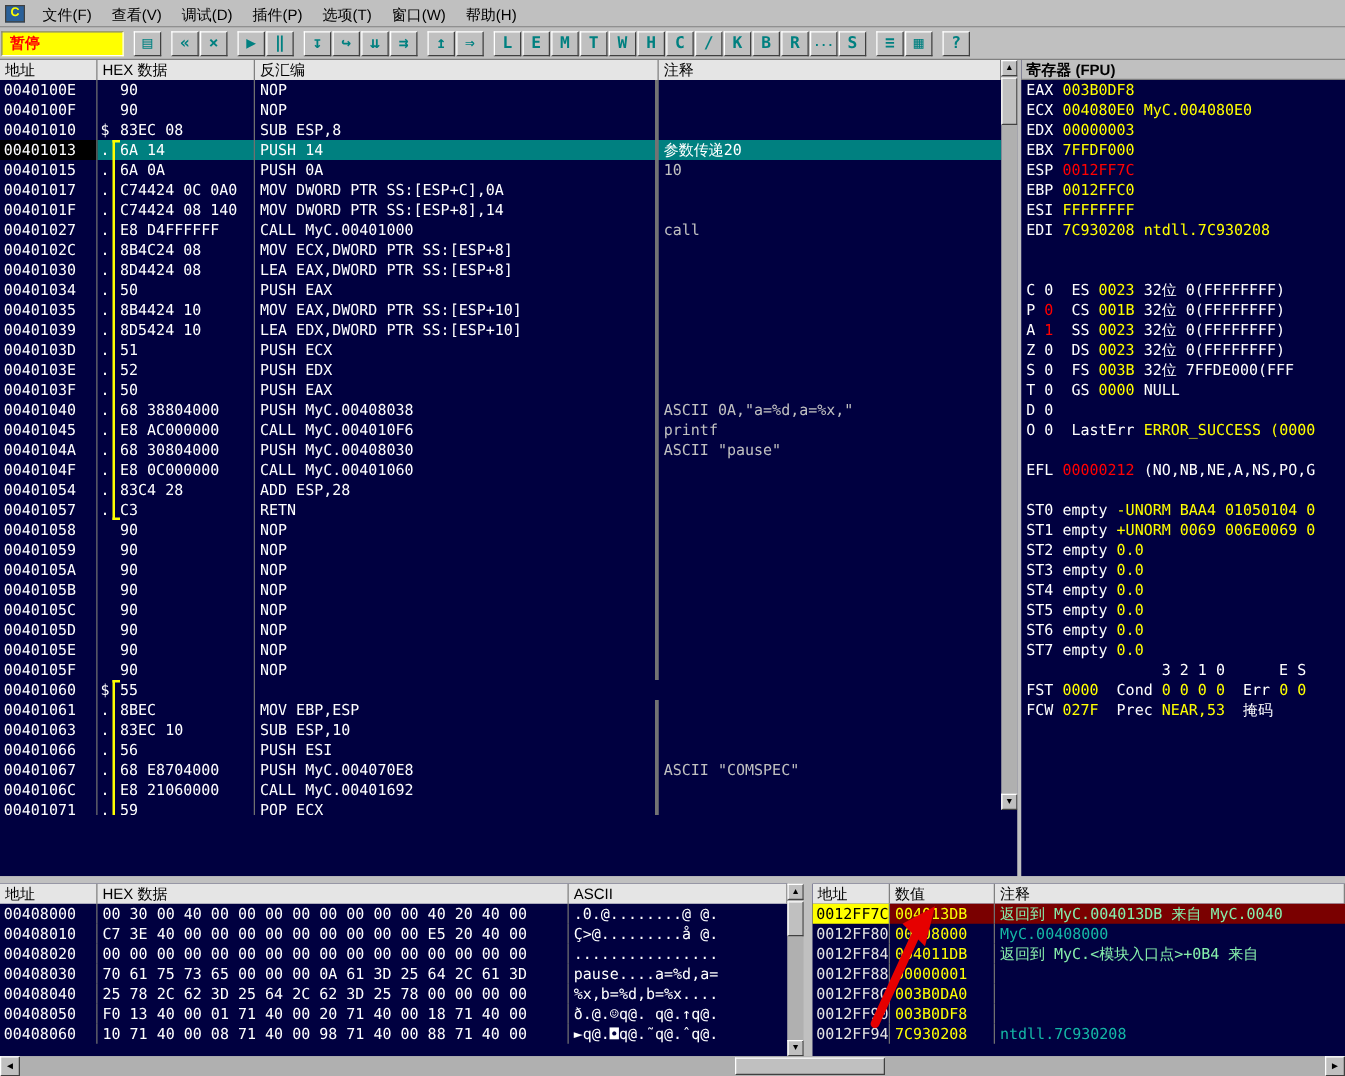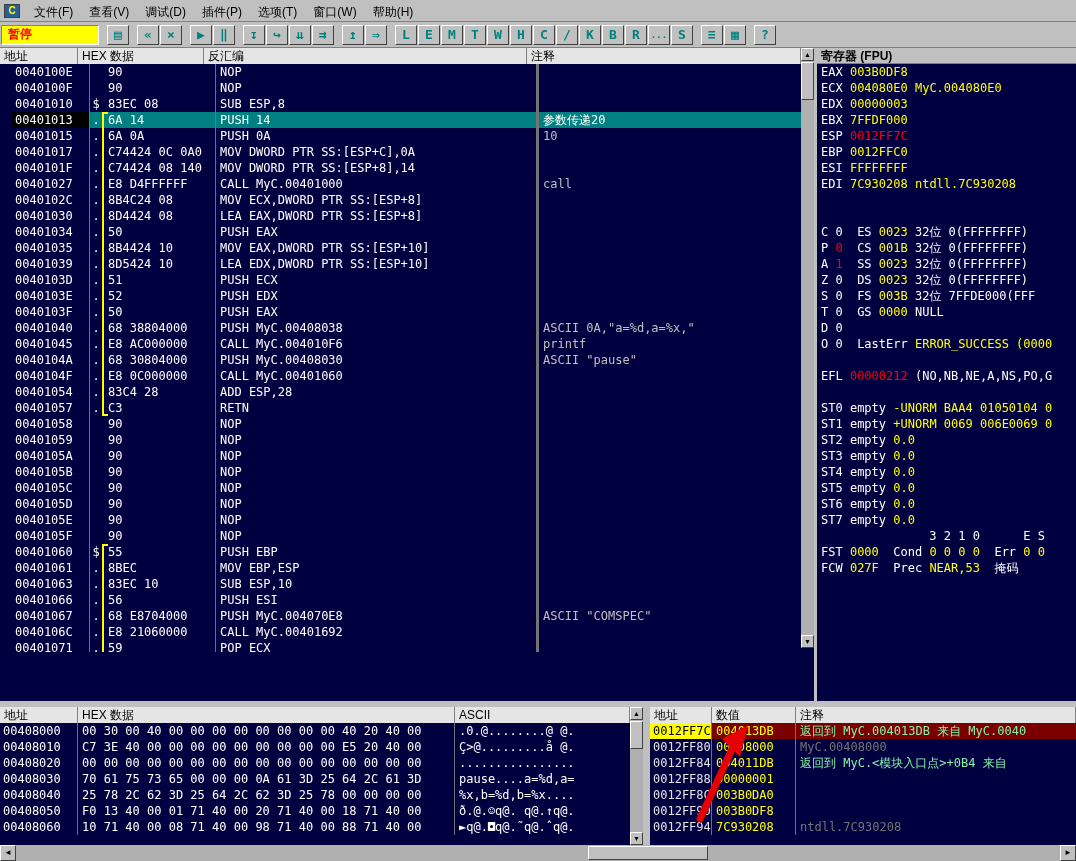--- a/index.html
+++ b/index.html
@@ -21,21 +21,21 @@
   .tbtn .sm{font-size:9px}
 
   
   .panel{position:absolute;background:#000040;overflow:hidden;font-family:"DejaVu Sans Mono",monospace;font-size:12px;line-height:16px;color:#fff}
   .colhead{display:flex;height:16px;background:#e5e5e5;color:#000;font-family:"Liberation Sans",sans-serif;font-size:12px;line-height:16px}
   .colhead>div{padding-left:4px;border-right:1px solid #808080;overflow:hidden;white-space:nowrap}
 
   
   .disasm{left:0;top:48px;width:814px;height:653px}
   .disasm .colhead{width:801px}
-  .drows{position:absolute;left:12px;top:16px;width:801px;height:588px;overflow:hidden}
+  .drows{position:absolute;left:0;top:16px;width:801px;height:588px;overflow:hidden}
   .drow{display:flex;height:16px;white-space:pre}
   .drow.sel{background:#008080}
   .ca{flex:0 0 78px;padding-left:3px;border-right:1px solid #707070;overflow:hidden}
   .ca.eipa{background:#000000;color:#ffffff}
   .ch{flex:0 0 126px;border-right:1px solid #707070;display:flex;overflow:hidden}
   .mk{flex:0 0 12px;text-align:center;color:#ffffff}
   .brk{flex:0 0 6px;height:16px}
   .brk.b{border-left:2px solid #ffff00}
   .brk.bs{border-top:2px solid #ffff00}
   .brk.be{border-bottom:2px solid #ffff00}
@@ -56,21 +56,21 @@
   .ma{flex:0 0 78px;padding-left:3px;border-right:1px solid #707070;overflow:hidden}
   .mb{flex:0 0 377px;padding-left:4px;border-right:1px solid #707070;overflow:hidden}
   .mc{flex:1;padding-left:4px;overflow:hidden}
 
   
   .stack{left:650px;top:707px;width:426px;height:138px}
   .srow{display:flex;height:16px;white-space:pre}
   .sa{flex:0 0 62px;padding-left:3px;border-right:1px solid #707070;color:#e5e5e5;overflow:hidden}
   .sv{flex:0 0 84px;padding-left:4px;border-right:1px solid #707070;color:#ffff00;overflow:hidden}
   .sc{flex:1;padding-left:4px;color:#ffffff;overflow:hidden}
-  .sc.red{color:#86efac}.sc.yellow{color:#737373}
+  .sc.red{color:#86efac}.sc.yellow{color:#14b8a6}
   .ssel .sa{background:#ffff00;color:#000000}
   .ssel .sv,.ssel .sc{background:#7a0000}
   .arrow{position:absolute;left:0;top:0;pointer-events:none}
 
   
   .split{position:absolute;background:#c0c0c0}
 
   
   .sb{position:absolute;background:#b0b0b0}
   .sbtn{position:absolute;width:13px;height:13px;background:#c0c0c0;border:1px solid;border-color:#ffffff #404040 #404040 #ffffff;font-size:7px;line-height:11px;text-align:center;color:#000}
@@ -229,21 +229,21 @@
       <div class="drow"><div class="ca">00401054</div><div class="ch"><span class="mk">.</span><span class="brk b bm"></span><span class="bys">83C4 28</span></div><div class="ci">ADD ESP,28</div><div class="cc"></div></div>
       <div class="drow"><div class="ca">00401057</div><div class="ch"><span class="mk">.</span><span class="brk b be"></span><span class="bys">C3</span></div><div class="ci">RETN</div><div class="cc"></div></div>
       <div class="drow"><div class="ca">00401058</div><div class="ch"><span class="mk"></span><span class="brk"></span><span class="bys">90</span></div><div class="ci">NOP</div><div class="cc"></div></div>
       <div class="drow"><div class="ca">00401059</div><div class="ch"><span class="mk"></span><span class="brk"></span><span class="bys">90</span></div><div class="ci">NOP</div><div class="cc"></div></div>
       <div class="drow"><div class="ca">0040105A</div><div class="ch"><span class="mk"></span><span class="brk"></span><span class="bys">90</span></div><div class="ci">NOP</div><div class="cc"></div></div>
       <div class="drow"><div class="ca">0040105B</div><div class="ch"><span class="mk"></span><span class="brk"></span><span class="bys">90</span></div><div class="ci">NOP</div><div class="cc"></div></div>
       <div class="drow"><div class="ca">0040105C</div><div class="ch"><span class="mk"></span><span class="brk"></span><span class="bys">90</span></div><div class="ci">NOP</div><div class="cc"></div></div>
       <div class="drow"><div class="ca">0040105D</div><div class="ch"><span class="mk"></span><span class="brk"></span><span class="bys">90</span></div><div class="ci">NOP</div><div class="cc"></div></div>
       <div class="drow"><div class="ca">0040105E</div><div class="ch"><span class="mk"></span><span class="brk"></span><span class="bys">90</span></div><div class="ci">NOP</div><div class="cc"></div></div>
       <div class="drow"><div class="ca">0040105F</div><div class="ch"><span class="mk"></span><span class="brk"></span><span class="bys">90</span></div><div class="ci">NOP</div><div class="cc"></div></div>
-      <div class="drow"><div class="ca">00401060</div><div class="ch"><span class="mk">$</span><span class="brk b bs"></span><span class="bys">55</span></div><div class="ci">PUSH EBP</div><div class="cc"></div></div>
+      <div class="drow"><div class="ca">00401060</div><div class="ch"><span class="mk">$</span><span class="brk b bs"></span><span class="bys">55</span></div><div class="cc"></div></div>
       <div class="drow"><div class="ca">00401061</div><div class="ch"><span class="mk">.</span><span class="brk b bm"></span><span class="bys">8BEC</span></div><div class="ci">MOV EBP,ESP</div><div class="cc"></div></div>
       <div class="drow"><div class="ca">00401063</div><div class="ch"><span class="mk">.</span><span class="brk b bm"></span><span class="bys">83EC 10</span></div><div class="ci">SUB ESP,10</div><div class="cc"></div></div>
       <div class="drow"><div class="ca">00401066</div><div class="ch"><span class="mk">.</span><span class="brk b bm"></span><span class="bys">56</span></div><div class="ci">PUSH ESI</div><div class="cc"></div></div>
       <div class="drow"><div class="ca">00401067</div><div class="ch"><span class="mk">.</span><span class="brk b bm"></span><span class="bys">68 E8704000</span></div><div class="ci">PUSH MyC.004070E8</div><div class="cc">ASCII "COMSPEC"</div></div>
       <div class="drow"><div class="ca">0040106C</div><div class="ch"><span class="mk">.</span><span class="brk b bm"></span><span class="bys">E8 21060000</span></div><div class="ci">CALL MyC.00401692</div><div class="cc"></div></div>
       <div class="drow"><div class="ca">00401071</div><div class="ch"><span class="mk">.</span><span class="brk b bm"></span><span class="bys">59</span></div><div class="ci">POP ECX</div><div class="cc"></div></div>
     </div>
 </div>
 
 <div class="sb" style="left:801px;top:48px;width:13px;height:600px">

